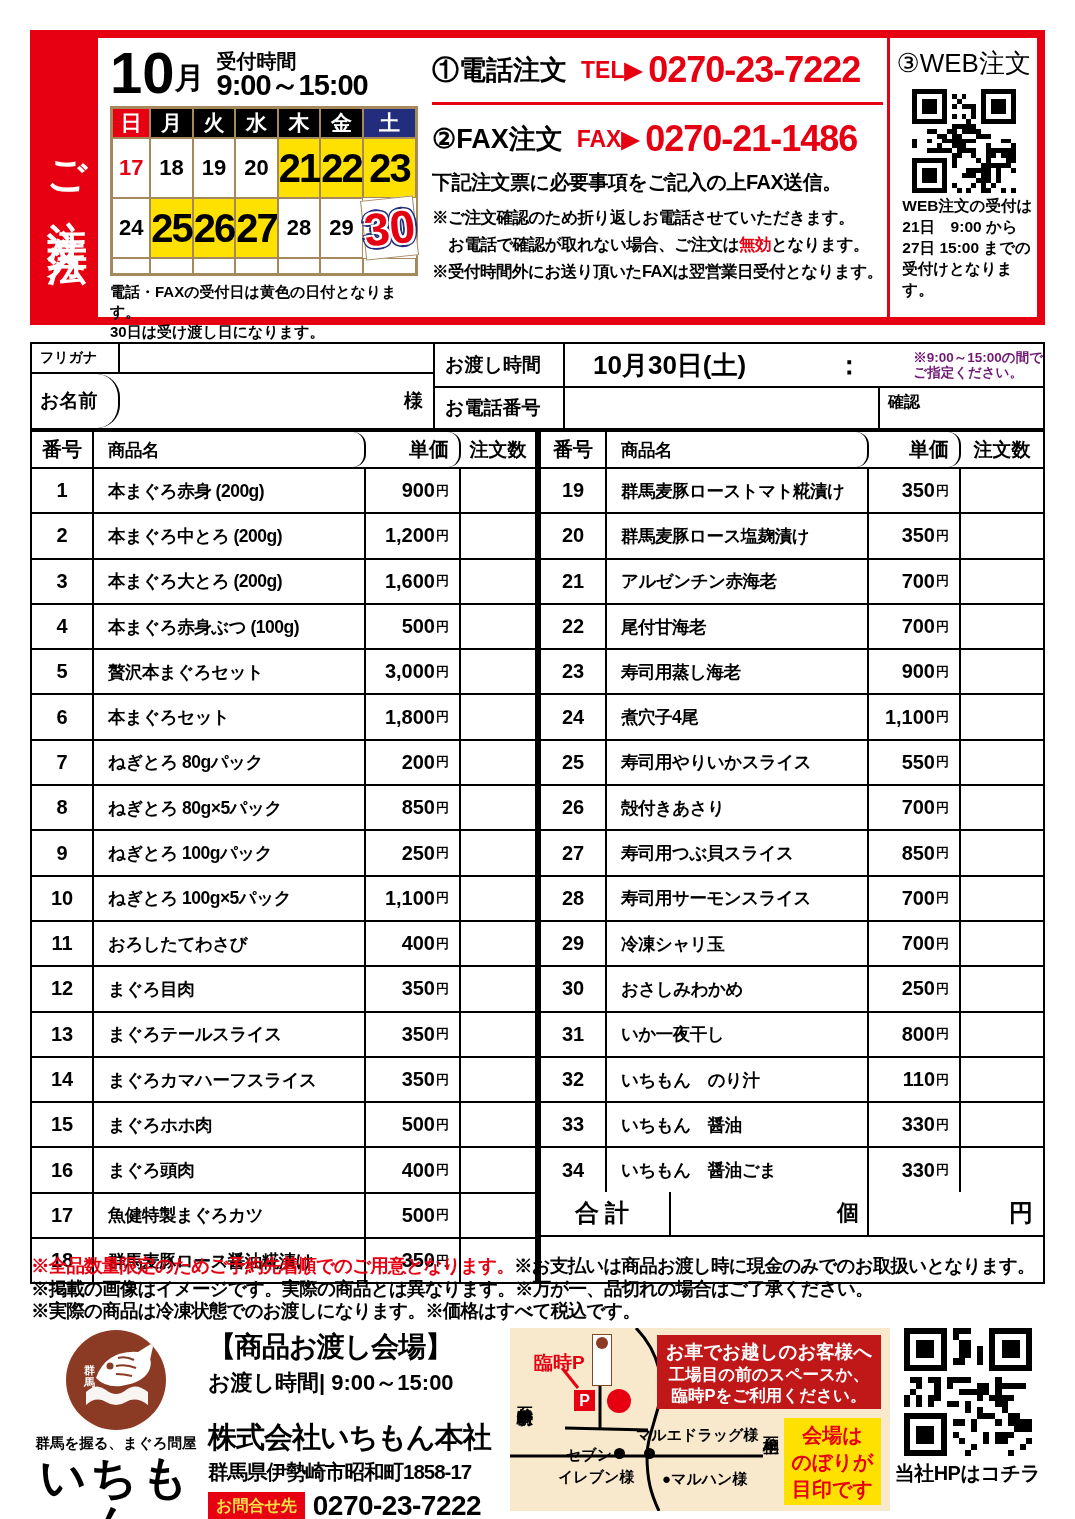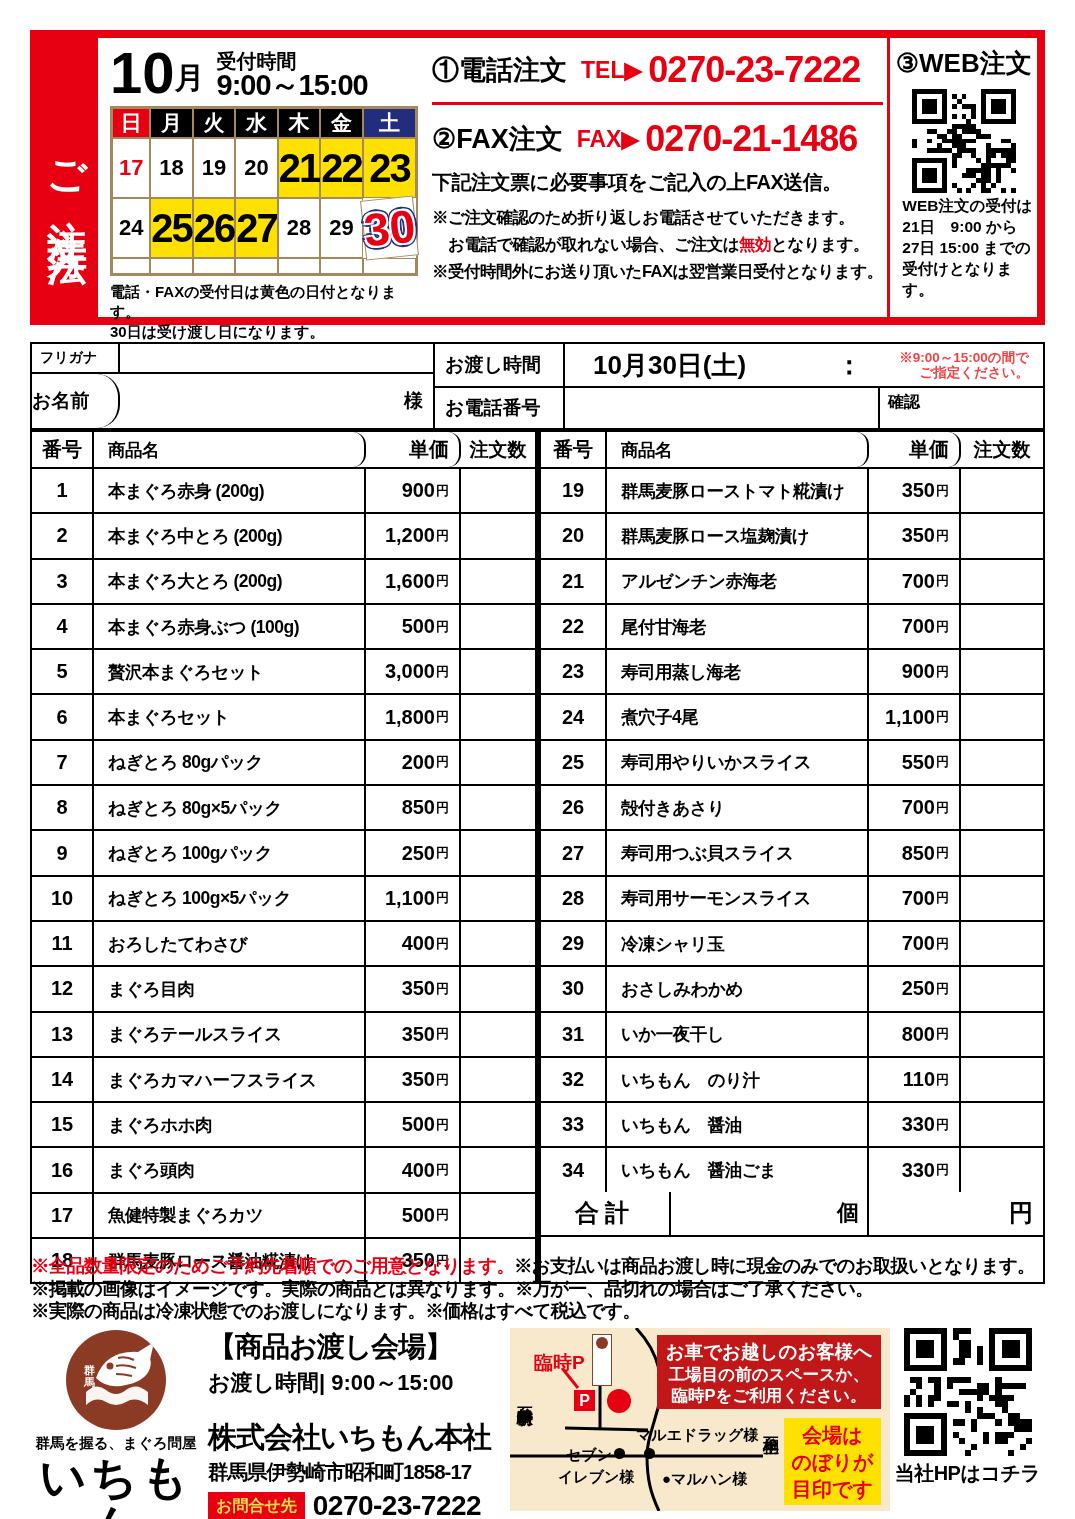--- a/index.html
+++ b/index.html
@@ -30,38 +30,38 @@
   .mid-col{flex:1;padding:6px 4px 0 8px;box-sizing:border-box;}
   .tel-row{display:flex;align-items:center;height:52px;}
   .h1{font-size:27px;font-weight:900;white-space:nowrap;}
   .tlabel{font-size:23px;font-weight:900;margin:0 6px 0 14px;white-space:nowrap;}
   .tnum{font-size:36px;font-weight:900;letter-spacing:-1px;white-space:nowrap;}
   .redline{height:3px;background:#e60012;border:none;margin:6px 0 8px 0;}
   .instr{font-size:20px;font-weight:900;margin-top:4px;letter-spacing:-0.5px;white-space:nowrap;}
   .fnotes{margin-top:8px;font-size:16.5px;font-weight:600;line-height:27px;letter-spacing:-0.5px;white-space:nowrap;}
   .vdiv{width:4px;background:#e60012;margin:0;}
   .web-col{width:166px;padding:8px 4px 0 4px;box-sizing:border-box;text-align:center;}
-  .webtitle{font-size:26px;font-weight:700;}
+  .webtitle{font-size:26px;font-weight:400;}
   .qr{width:104px;height:104px;margin:8px auto 2px auto;display:block;}
   .webnotes{font-size:15.5px;font-weight:600;line-height:21px;text-align:left;padding-left:8px;}
 
   
   .custbox{left:30px;top:342px;width:1015px;height:88px;border:2px solid #000;box-sizing:border-box;position:absolute;}
   .cell{position:absolute;box-sizing:border-box;}
   .b-r{border-right:2px solid #000;} .b-b{border-bottom:2px solid #000;}
   .lab{display:flex;align-items:center;font-weight:700;}
   .furi-lab{left:0;top:0;width:88px;height:30px;font-size:14px;padding-left:8px;}
   .furi-in{left:88px;top:0;width:315px;height:30px;}
-  .name-lab{left:0;top:30px;width:88px;height:54px;font-size:19px;padding-left:0;border-radius:23px;}
+  .name-lab{left:0;top:30px;width:88px;height:54px;font-size:19px;padding-left:8px;border-radius:23px;}
   .name-in{left:88px;top:30px;width:315px;height:54px;display:flex;align-items:center;justify-content:flex-end;padding-right:10px;font-size:19px;font-weight:700;}
   .dt-lab{left:403px;top:0;width:130px;height:44px;font-size:19px;padding-left:10px;}
   .dt-val{left:533px;top:0;width:478px;height:44px;display:flex;align-items:center;}
   .dt-date{font-size:26px;font-weight:900;margin-left:28px;text-align:center;}
   .dt-colon{font-size:26px;font-weight:900;margin-left:90px;}
-  .dt-note{margin-left:auto;margin-right:14px;color:#ef4444;font-size:13.5px;font-weight:900;line-height:15px;text-align:right;}
+  .dt-note{margin-left:auto;margin-right:0;color:#701a75;font-size:13.5px;font-weight:900;line-height:15px;text-align:left;}
   .ph-lab{left:403px;top:44px;width:130px;height:40px;font-size:19px;padding-left:10px;}
   .ph-in{left:533px;top:44px;width:315px;height:40px;}
   .confirm{left:848px;top:44px;width:163px;height:40px;font-size:16px;font-weight:700;padding:4px 0 0 8px;}
 
   
   .products{left:30px;top:430px;width:1015px;display:flex;position:absolute;}
   .half{box-sizing:border-box;border:2px solid #000;background:#fff;}
   .half.lft{width:508px;border-right:3px solid #000;}
   .half.rgt{width:507px;border-left:3px solid #000;}
   .hrow,.prow,.trow{display:grid;border-bottom:2px solid #000;}

